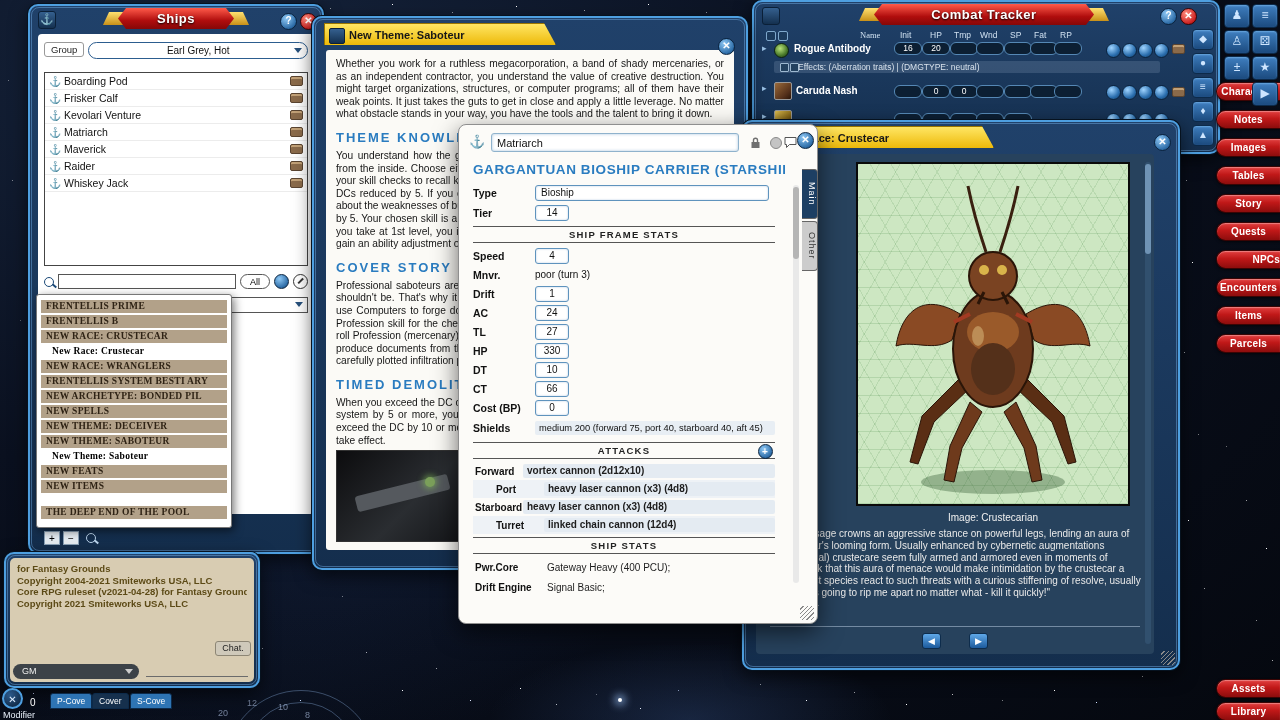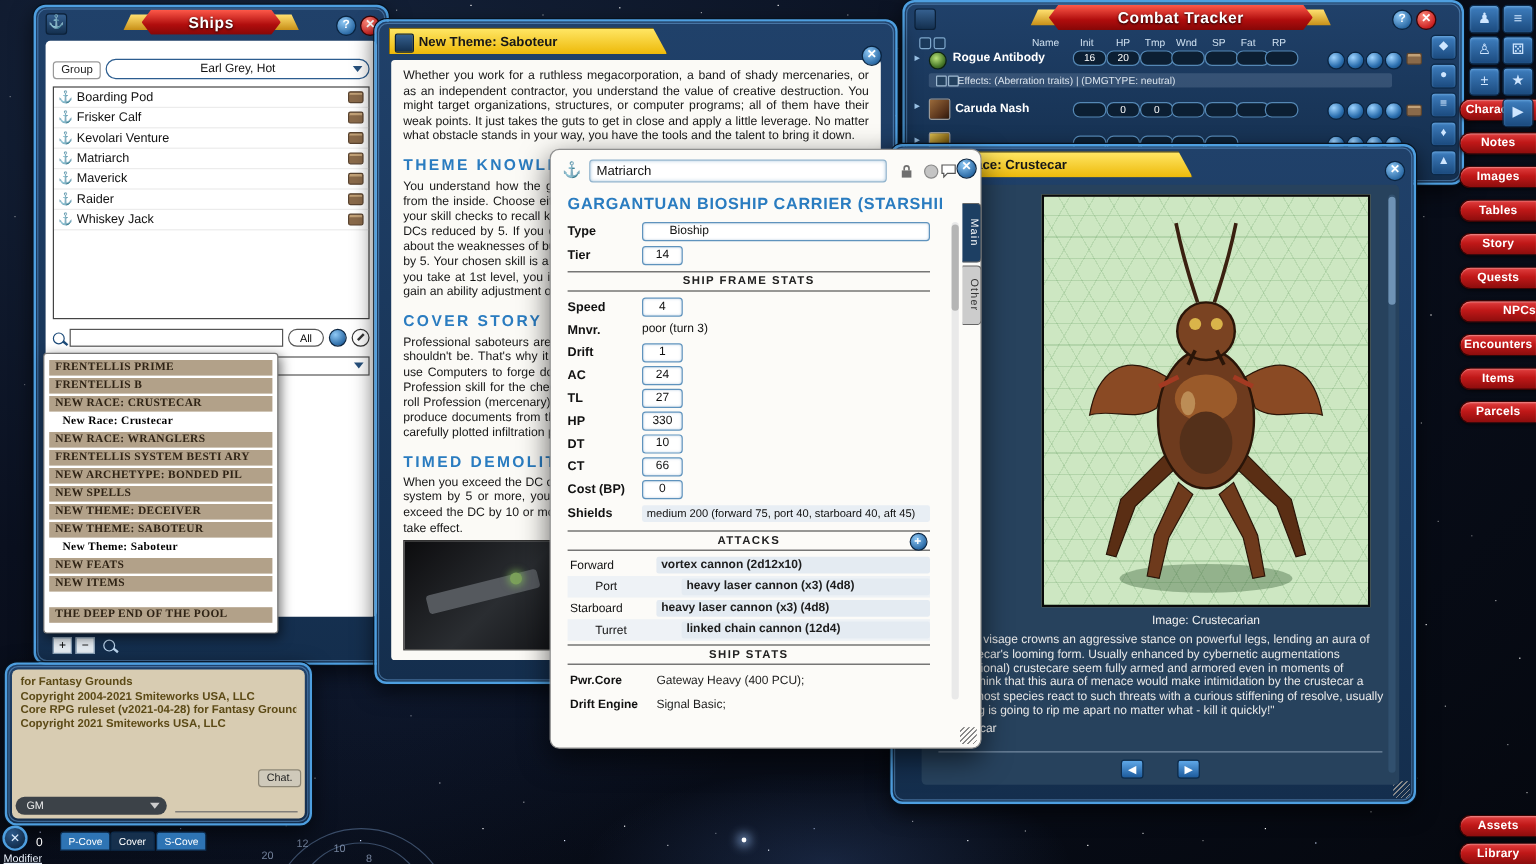--- a/index.html
+++ b/index.html
@@ -50,21 +50,21 @@
   .resize{position:absolute;right:3px;bottom:3px;width:14px;height:14px;
     background:repeating-linear-gradient(135deg, transparent 0 2px, #8a8a8a 2px 3px);cursor:nwse-resize;}
   .caret{display:inline-block;width:0;height:0;border-left:4px solid transparent;border-right:4px solid transparent;border-top:5px solid #26507c;}
   .mag{display:inline-block;position:relative;width:8px;height:8px;border:1.5px solid #1c4a78;border-radius:50%;flex:0 0 auto;}
   .mag::after{content:"";position:absolute;width:5px;height:1.6px;background:#1c4a78;right:-4px;bottom:-1px;transform:rotate(40deg);}
   
   #w-ships{left:28px;top:4px;width:292px;height:546px;z-index:10;}
   #w-ships .banner-wrap{left:88px;top:2px;width:116px;}
   #w-ships .help{left:250px;top:7px;} #w-ships .close{left:270px;top:7px;}
   .ships-content{position:absolute;left:8px;top:28px;width:276px;height:480px;background:#fff;border-radius:4px;z-index:1;}
-  .group-row{display:flex;align-items:flex-end;margin:8px 6px 0 6px;height:24px;}
+  .group-row{display:flex;align-items:flex-start;margin:8px 6px 0 6px;height:24px;}
   .group-label{border:1px solid #999;background:#fff;font-size:9.5px;padding:1px 6px;border-radius:3px;color:#222;}
   .group-select{flex:1;margin-left:4px;border:1.5px solid #2c5d8f;border-radius:9px;height:15px;font-size:10px;
     text-align:center;line-height:15px;position:relative;color:#111;background:#fff;cursor:pointer;}
   .group-select .caret{position:absolute;right:5px;top:5px;}
   .ship-list{margin:6px 6px 0 6px;border:1px solid #444;height:192px;background:#fff;overflow:hidden;}
   .ship-row{height:16px;display:flex;align-items:center;border-bottom:1px solid #ececec;font-size:10.5px;padding:0 4px;color:#111;cursor:pointer;}
   .srow-ic{font-size:10px;color:#6a6a6a;width:15px;}
   .srow-name{flex:1;white-space:nowrap;overflow:hidden;}
   .mod-ic{width:11px;height:8px;background:#8a6a4a;border-radius:2px;box-shadow:inset 0 2px 0 #c2a177;border:1px solid #5a4430;}
   .search-row{display:flex;align-items:center;margin:8px 6px 0 6px;gap:4px;height:15px;}
@@ -120,46 +120,46 @@
   .rec-circ{position:absolute;left:311px;top:12px;width:10px;height:10px;border-radius:50%;background:#c4c4c4;border:1px solid #8a8a8a;}
   #w-sheet .close{left:338px;top:7px;}
   .sheet-title{position:absolute;left:14px;top:37px;width:312px;font-size:13.5px;font-weight:bold;color:#2a7cc0;
     letter-spacing:.6px;white-space:nowrap;overflow:hidden;}
   .sheet-body{position:absolute;left:14px;top:58px;width:302px;}
   .f-row{display:flex;align-items:center;height:19px;}
   .f-row.h20{height:20px;}
   .f-label{width:62px;font-size:10.5px;font-weight:bold;color:#111;flex:0 0 auto;}
   .vbox{height:14px;border:1px solid #5f93bd;border-radius:3px;background:#fff;box-shadow:inset 0 0 2px rgba(60,120,180,.4);
     font-size:10px;line-height:14px;min-width:26px;text-align:center;padding:0 3px;color:#111;}
-  .vbox.wide{width:222px;text-align:left;padding:0 22px;}
+  .vbox.wide{width:222px;text-align:left;padding:0 5px;}
   .plain-val{font-size:10px;color:#111;}
   .sec-h{height:15px;line-height:15px;text-align:center;font-size:9.5px;font-weight:bold;letter-spacing:1.2px;color:#222;
     border-top:1px solid #555;border-bottom:1px solid #555;margin:3px 0;position:relative;}
   .add-circ{position:absolute;right:2px;top:1px;width:13px;height:13px;border-radius:50%;color:#fff;font-size:10px;
     line-height:13px;text-align:center;background:radial-gradient(circle at 35% 30%, #8ec8f5, #2e6da8 70%, #143a60);
     border:1px solid #0a2440;cursor:pointer;}
   .long-val{flex:1;background:#e8eef4;border-radius:2px;font-size:9.3px;height:14px;line-height:14px;padding:0 4px;color:#111;white-space:nowrap;overflow:hidden;}
   .atk-row{display:flex;align-items:center;height:18px;font-size:10px;padding-left:2px;}
   .atk-row.alt{background:#eef2f6;padding-left:23px;}
-  .atk-label{width:72px;font-weight:normal;color:#111;flex:0 0 auto;}
+  .atk-label{width:48px;font-weight:bold;color:#111;flex:0 0 auto;}
   .atk-val{flex:1;background:#e4ebf2;border-radius:2px;height:14px;line-height:14px;padding:0 4px;font-weight:bold;color:#1d1d1d;white-space:nowrap;overflow:hidden;}
   .sys-row{display:flex;align-items:center;height:20px;font-size:10px;padding-left:2px;}
   .sys-label{width:72px;font-weight:bold;color:#111;flex:0 0 auto;}
   .sys-val{flex:1;font-size:10px;color:#1d1d1d;}
   .sheet-scroll{position:absolute;right:18px;top:60px;height:398px;width:6px;background:#e9e9e9;border-radius:3px;}
   .sheet-scroll .thumb{position:absolute;top:2px;left:0;width:6px;height:72px;background:#b5b5b5;border-radius:3px;cursor:grab;}
   .side-tab{position:absolute;left:343px;width:15px;writing-mode:vertical-rl;font-size:9px;text-align:center;
     border:1px solid #666;border-left:none;border-radius:0 4px 4px 0;cursor:pointer;letter-spacing:1px;}
   .st-main{top:44px;height:48px;background:#1d3f63;color:#fff;}
   .st-other{top:96px;height:48px;background:#cccccc;color:#333;}
   
   #w-race{left:742px;top:120px;width:434px;height:546px;z-index:24;}
   #w-race .fg-tab{left:10px;top:4px;width:240px;box-sizing:border-box;}
   #w-race .close{left:410px;top:12px;}
-  .race-content{position:absolute;left:24px;top:32px;width:398px;height:500px;background:#27425d;border-radius:4px;z-index:1;overflow:hidden;}
+  .race-content{position:absolute;left:12px;top:32px;width:398px;height:500px;background:#27425d;border-radius:4px;z-index:1;overflow:hidden;}
   .race-img{position:absolute;left:100px;top:8px;width:274px;height:344px;border:2px solid #0a0a0a;box-sizing:border-box;
     background-color:#cde7c2;
     background-image:repeating-linear-gradient(0deg, rgba(60,130,60,.18) 0 1px, transparent 1px 18px),
       repeating-linear-gradient(60deg, rgba(60,130,60,.14) 0 1px, transparent 1px 18px),
       repeating-linear-gradient(120deg, rgba(60,130,60,.14) 0 1px, transparent 1px 18px);}
   .img-caption{position:absolute;left:100px;top:358px;width:274px;text-align:center;color:#f0f0f0;font-size:10px;}
   .race-text{position:absolute;left:8px;top:374px;width:384px;color:#e9e9e9;font-size:10px;line-height:11.8px;}
   .race-text div{white-space:nowrap;overflow:hidden;}
   .race-link{position:absolute;left:8px;top:448px;font-size:10px;color:#fff;cursor:pointer;}
   .race-divider{position:absolute;left:14px;right:14px;top:472px;border-top:1px solid rgba(180,200,220,.55);}
@@ -202,21 +202,21 @@
   .tr-ic{position:absolute;width:24px;height:22px;background:linear-gradient(#3f7fc0,#1b4a7e);border:1px solid #0c2a4a;
     border-radius:4px;color:#cfe6ff;font-size:12px;text-align:center;line-height:21px;z-index:40;cursor:pointer;
     box-shadow:inset 0 1px 2px rgba(150,210,255,.5);}
   
   .mod-clear{position:absolute;left:2px;top:688px;width:21px;height:21px;border-radius:50%;z-index:50;cursor:pointer;
     background:radial-gradient(circle at 35% 30%, #2c5a8c, #14304f 70%);border:2px solid #4e9fe0;color:#dfeeff;
     text-align:center;line-height:19px;font-size:10px;box-sizing:border-box;}
   .bl-tab{position:absolute;top:693px;height:14px;border-radius:3px 3px 0 0;font-size:8.5px;color:#fff;text-align:center;
     line-height:14px;padding:0 6px;border:1px solid #0c2a4a;z-index:50;cursor:pointer;}
   #tab-pcove{left:50px;background:#2e74b4;} #tab-cover{left:92px;background:#16304d;} #tab-scove{left:130px;background:#2e74b4;}
-  .mod-label{position:absolute;left:3px;top:710px;font-size:9px;color:#e8f0fa;z-index:50;text-decoration:underline;}
+  .mod-label{position:absolute;left:3px;top:710px;font-size:9px;color:#e8f0fa;z-index:50;}
   .mod-value{position:absolute;left:30px;top:697px;font-size:10px;color:#fff;z-index:50;}
 </style>
 </head>
 <body>
 
 <div id="screen">
   <div class="stars"></div>
   <div class="nebula n1"></div>
   <div class="nebula n2"></div>
   <div class="glowstar"></div>
@@ -332,21 +332,21 @@
     <span class="circ red close">✕</span>
     <div class="ct-side">
       <span class="ct-side-ic">◆</span>
       <span class="ct-side-ic">●</span>
       <span class="ct-side-ic">≡</span>
       <span class="ct-side-ic">♦</span>
       <span class="ct-side-ic">▲</span>
     </div>
     <span class="ct-hic" style="left:12px;"></span>
     <span class="ct-hic" style="left:24px;"></span>
-    <span class="ct-col" style="left:106px;">Name</span>
+    <span class="ct-col" style="left:106px;font-family:Liberation Serif, serif;">Name</span>
     <span class="ct-col" style="left:146px;">Init</span>
     <span class="ct-col" style="left:176px;">HP</span>
     <span class="ct-col" style="left:200px;">Tmp</span>
     <span class="ct-col" style="left:226px;">Wnd</span>
     <span class="ct-col" style="left:256px;">SP</span>
     <span class="ct-col" style="left:280px;">Fat</span>
     <span class="ct-col" style="left:306px;">RP</span>
 
     <div class="ct-row" style="top:40px;height:15px;">
       <span class="ct-chev">▸</span>

